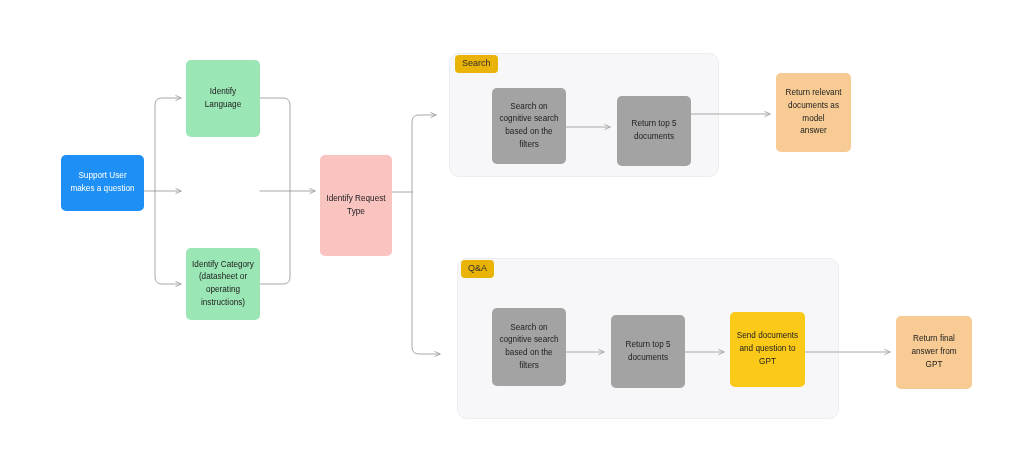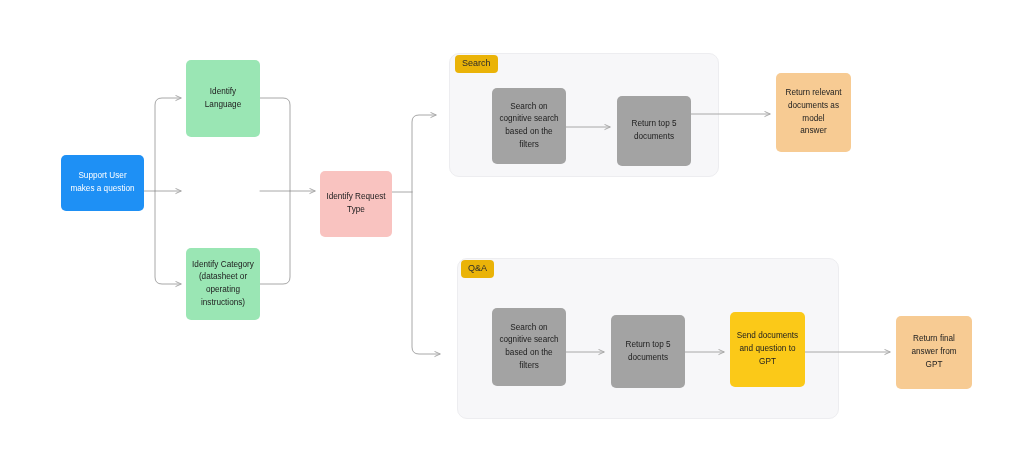--- a/index.html
+++ b/index.html
@@ -105,21 +105,21 @@
     </g>
   </svg>
 
   <div class="node blue" style="left:41px;  top:155px; width:83px;  height:56px;margin-left:20px;">Support User
 makes a question</div>
   <div class="node green" style="left:186px; top:60px;  width:74px;  height:77px;">Identify Language</div>
   <div class="node green" style="left:186px; top:248px; width:74px;  height:72px;">Identify Category
 (datasheet or
 operating
 instructions)</div>
-  <div class="node pink" style="left:320px; top:171px; width:72px;  height:66px;">Identify Request
+  <div class="node pink" style="left:320px; top:155px; width:72px;  height:101px;">Identify Request
 Type</div>
 
   <div class="node purple" style="left:492px; top:88px;  width:74px;  height:76px;">Search on
 cognitive search
 based on the
 filters</div>
   <div class="node purple" style="left:617px; top:96px;  width:74px;  height:70px;">Return top 5
 documents</div>
   <div class="node orange" style="left:776px; top:73px;  width:75px;  height:79px;">Return relevant
 documents as model

